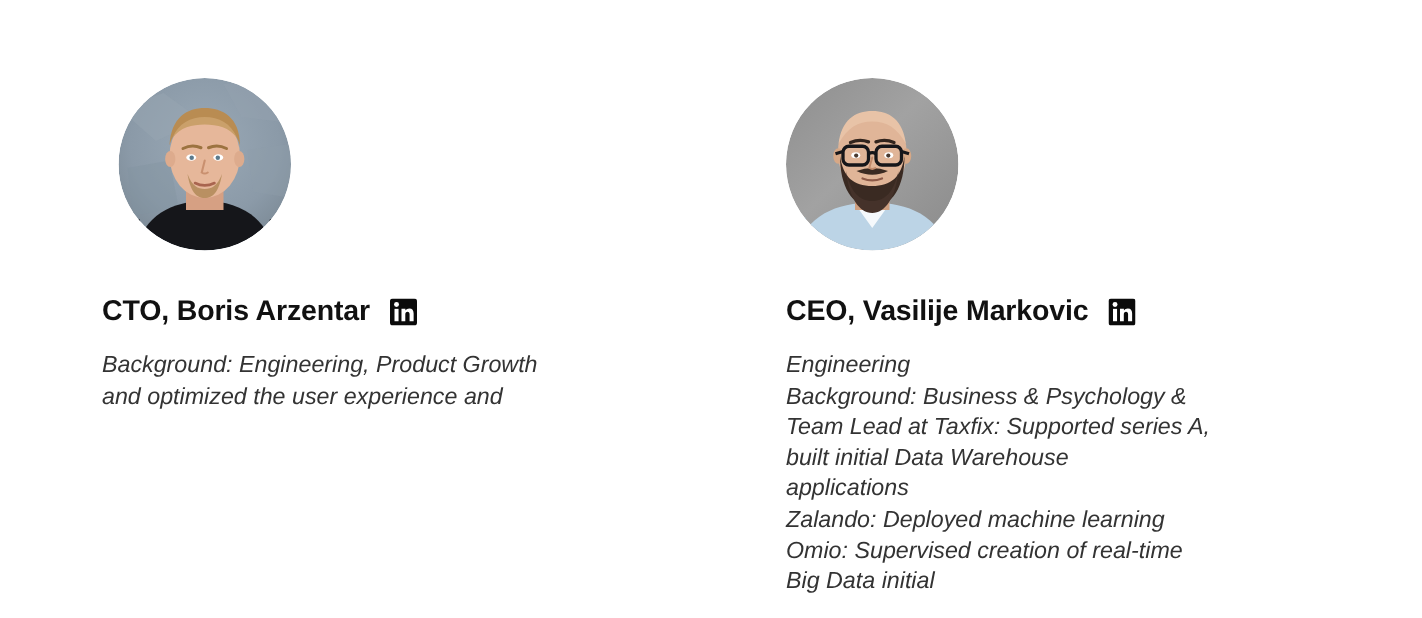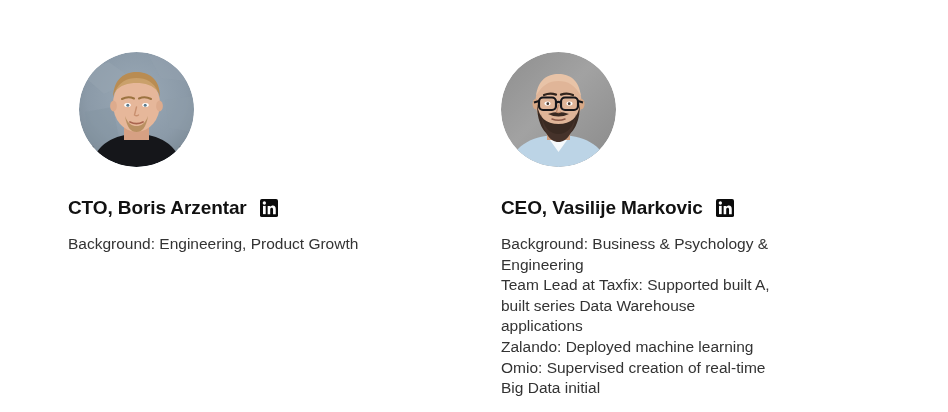--- a/index.html
+++ b/index.html
@@ -16,21 +16,21 @@
   .team-section {
     position: relative;
     width: 948px;
     height: 412px;
   }
   .profile {
     position: absolute;
     top: 0;
   }
   .profile-1 { left: 68px; width: 400px; }
-  .profile-2 { left: 501px; width: 400px; }
+  .profile-2 { left: 524px; width: 400px; }
 
   .avatar {
     position: relative;
     width: 115px;
     height: 115px;
     margin-top: 52px;
     margin-left: 11px;
     border-radius: 50%;
     overflow: hidden;
   }
@@ -63,20 +63,21 @@
   .li-icon svg { display: block; width: 18px; height: 18px; }
 
   .bio {
     position: absolute;
     top: 234px;
     left: 0;
     width: 345px;
     font-size: 15.5px;
     line-height: 20.6px;
     color: #333333;
+    font-style: italic;
   }
   .profile-2 .bio { width: 350px; }
   .bio-line { white-space: pre-wrap; }
 </style>
 </head>
 <body>
 
 <div class="team-section">
 
   <div class="profile profile-1">
@@ -138,20 +139,21 @@
           <rect x="0" y="0" width="24" height="24" rx="2.5" fill="#0b0b0b"></rect>
           <rect x="4" y="9.2" width="3.6" height="11" fill="#ffffff"></rect>
           <circle cx="5.8" cy="5.3" r="2.2" fill="#ffffff"></circle>
           <path d="M10.2 9.2 h3.5 v1.5 c0.7 -1.2 2 -1.9 3.5 -1.9 c2.6 0 3.8 1.7 3.8 4.6 v6.8 h-3.6 v-6.1 c0 -1.6 -0.6 -2.4 -1.8 -2.4 c-1.3 0 -2 0.9 -2 2.5 v6 h-3.4 z" fill="#ffffff"></path>
         </svg>
       </span>
     </div>
 
     <div class="bio">
       <div class="bio-line">Background: Engineering, Product Growth</div>
+      <div class="bio-line">and optimized the user experience and</div>
     </div>
 
   </div>
 
   <div class="profile profile-2">
 
     <div class="avatar">
       <svg viewBox="0 0 115 115" xmlns="http://www.w3.org/2000/svg">
         <defs>
           <linearGradient id="bg2" x1="0%" y1="0%" x2="100%" y2="100%">
@@ -214,24 +216,24 @@
         <svg viewBox="0 0 24 24" xmlns="http://www.w3.org/2000/svg">
           <rect x="0" y="0" width="24" height="24" rx="2.5" fill="#0b0b0b"></rect>
           <rect x="4" y="9.2" width="3.6" height="11" fill="#ffffff"></rect>
           <circle cx="5.8" cy="5.3" r="2.2" fill="#ffffff"></circle>
           <path d="M10.2 9.2 h3.5 v1.5 c0.7 -1.2 2 -1.9 3.5 -1.9 c2.6 0 3.8 1.7 3.8 4.6 v6.8 h-3.6 v-6.1 c0 -1.6 -0.6 -2.4 -1.8 -2.4 c-1.3 0 -2 0.9 -2 2.5 v6 h-3.4 z" fill="#ffffff"></path>
         </svg>
       </span>
     </div>
 
     <div class="bio">
+      <div class="bio-line">Engineering</div>
       <div class="bio-line">Background: Business &amp; Psychology &amp;</div>
-      <div class="bio-line">Engineering</div>
-      <div class="bio-line">Team Lead at Taxfix: Supported built A,</div>
-      <div class="bio-line">built series Data Warehouse</div>
+      <div class="bio-line">Team Lead at Taxfix: Supported series A,</div>
+      <div class="bio-line">built initial Data Warehouse</div>
       <div class="bio-line">applications</div>
       <div class="bio-line">Zalando: Deployed machine learning</div>
       <div class="bio-line">Omio: Supervised creation of real-time</div>
       <div class="bio-line">Big Data initial</div>
     </div>
 
   </div>
 
 </div>
 

